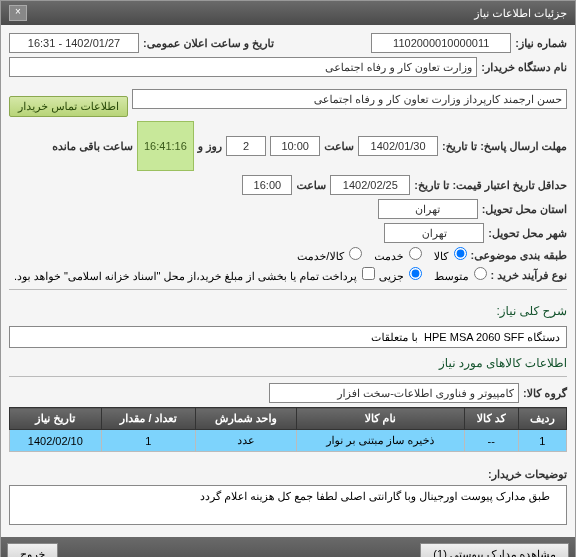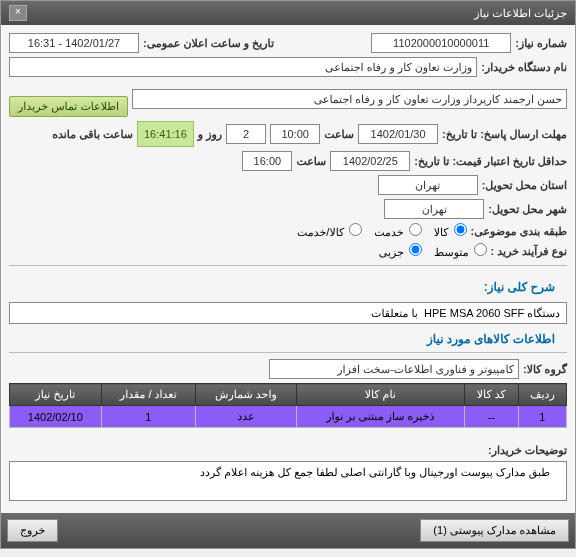--- a/index.html
+++ b/index.html
@@ -76,35 +76,35 @@
   padding: 3px 8px;
   font-size: 11px;
   cursor: pointer;
   color: #2a4a0a;
   border-radius: 2px;
   margin-top: 15px;
 }
 .time-badge {
   background: #c8e89a;
   border: 1px solid #9bc05f;
-  padding: 6px 6px;
+  padding: 18px 6px;
   font-size: 11px;
   color: #3a5a1a;
   text-align: right;
 }
 .radio-group {
   display: flex;
   gap: 12px;
   align-items: center;
 }
 .section-header {
-  font-weight: bold;
+  font-weight: normal;
   font-size: 12px;
-  color: #0369a1;
-  margin: 8px 12px 4px 0;
+  color: #14532d;
+  margin: 8px 0 4px 0;
 }
 .desc-box {
   border: 1px solid #888;
   background: #fff;
   padding: 4px 6px;
   font-size: 11px;
   width: 100%;
   height: 22px;
   text-align: right;
 }
@@ -116,24 +116,24 @@
   width: 100%;
   border-collapse: collapse;
   font-size: 11px;
 }
 th {
   background: linear-gradient(to bottom, #6a6a6a, #4a4a4a);
   color: #fff;
   padding: 4px;
   text-align: center;
   border: 1px solid #333;
-  font-weight: normal;
+  font-weight: bold;
 }
 td {
-  background: #8b5cf6;
+  background: #7dd3fc;
   padding: 4px;
   text-align: center;
   border: 1px solid #bbb;
 }
 .notes-box {
   border: 1px solid #888;
   background: #fff;
   padding: 4px 16px;
   font-size: 11px;
   width: 100%;
@@ -231,20 +231,21 @@
         <label><input type="radio" name="cat" style=""> <span>کالا/خدمت</span></label>
       </div>
     </div>
 
     <div class="form-row">
       <span class="label">نوع فرآیند خرید :</span>
       <div class="radio-group">
         <label><input type="radio" name="pt" style=""> <span>متوسط</span></label>
         <label><input type="radio" name="pt" checked="" style=""> <span>جزیی</span></label>
       </div>
+      <label><input type="checkbox" style=""> <span>پرداخت تمام یا بخشی از مبلغ خرید،از محل "اسناد خزانه اسلامی" خواهد بود.</span></label>
     </div>
 
     <div class="line"></div>
 
     <div class="form-row">
       <span class="section-header">شرح کلی نیاز:</span>
     </div>
     <div class="form-row">
       <input class="desc-box" readonly="" value="دستگاه HPE MSA 2060 SFF  با متعلقات" style="">
     </div>

